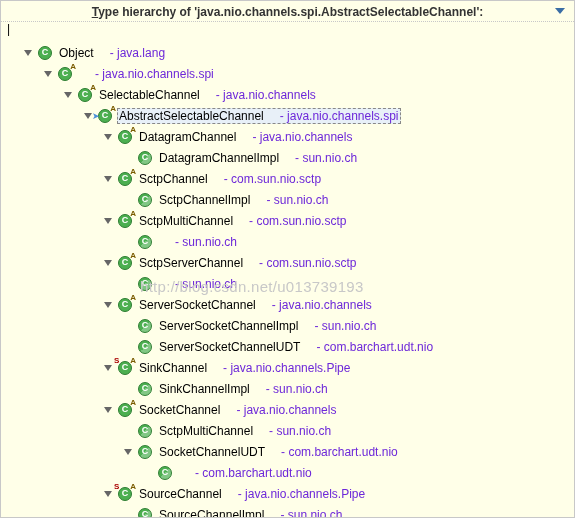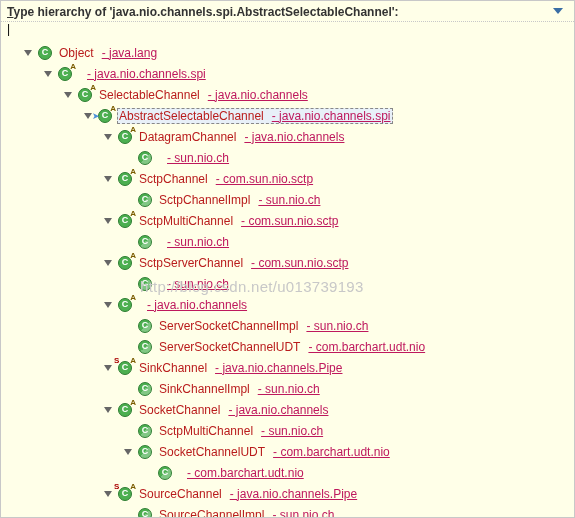--- a/index.html
+++ b/index.html
@@ -12,20 +12,21 @@
     font-family: Tahoma, Arial, sans-serif;
     font-size: 12px;
     color: #333;
     overflow: hidden;
     border: 1px solid #c8c8c8;
   }
   .header {
     padding: 4px 6px 2px 6px;
     border-bottom: 1px dotted #c8c8c8;
     position: relative;
+    text-align: center;
   }
   .header .title {
     font-weight: bold;
     font-size: 12px;
   }
   .header .title .shortcut { text-decoration: underline; }
   .menu-btn {
     position: absolute;
     right: 6px;
     top: 4px;
@@ -101,22 +102,22 @@
     display: inline-flex;
     align-items: center;
     padding: 1px 2px;
   }
   .label.selected {
     border: 1px dashed #888;
     background: #e8f0f8;
     padding: 0px 1px;
     justify-content: center;
   }
-  .name { color: #b91c1c; }
-  .pkg { color: #be185d; margin-left: 8px; text-decoration: underline; }
+  .name { color: #000000; }
+  .pkg { color: #6d28d9; margin-left: 16px; }
   .wm { position:absolute; left:140px; top:278px; color:#c8c8c8; font-size:15px; pointer-events:none; letter-spacing:0.3px;}
 </style>
 </head>
 <body>
 
 <div class="header">
   <span class="title"><span class="shortcut">T</span><span>ype hierarchy of 'java.nio.channels.spi.AbstractSelectableChannel':</span></span>
   <span class="menu-btn">
     <svg width="12" height="12" viewBox="0 0 12 12">
         <path d="M1 3 L11 3 L6 9 Z" fill="#3a6ea5"></path>
@@ -205,20 +206,21 @@
         <span class="pkg"> - java.nio.channels</span>
       </span>
     </div>
     <div class="node">
       <span class="spacer" style="width:114px"></span>
       <span class="twisty"></span>
       <span class="icon">
         <span class="circle chart">C</span>
       </span>
       <span class="label">
+        <span class="name">DatagramChannelImpl</span>
         <span class="pkg"> - sun.nio.ch</span>
       </span>
     </div>
     <div class="node">
       <span class="spacer" style="width:94px"></span>
       <span class="twisty">
         <svg width="10" height="10" viewBox="0 0 10 10">
           <path d="M1 2 L9 2 L5 8 Z" fill="#666"></path>
         </svg>
       </span>
@@ -299,20 +301,21 @@
       <span class="twisty">
         <svg width="10" height="10" viewBox="0 0 10 10">
           <path d="M1 2 L9 2 L5 8 Z" fill="#666"></path>
         </svg>
       </span>
       <span class="icon">
         <span class="circle">C</span>
         <span class="badge">A</span>
       </span>
       <span class="label">
+        <span class="name">ServerSocketChannel</span>
         <span class="pkg"> - java.nio.channels</span>
       </span>
     </div>
     <div class="node">
       <span class="spacer" style="width:114px"></span>
       <span class="twisty"></span>
       <span class="icon">
         <span class="circle chart">C</span>
       </span>
       <span class="label">

